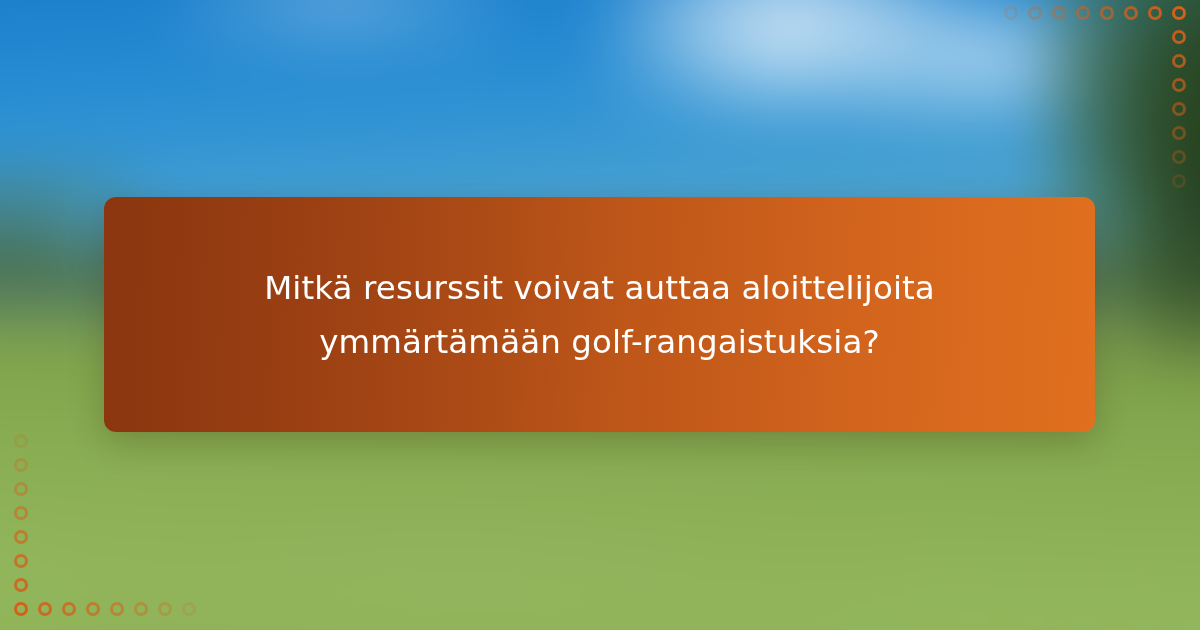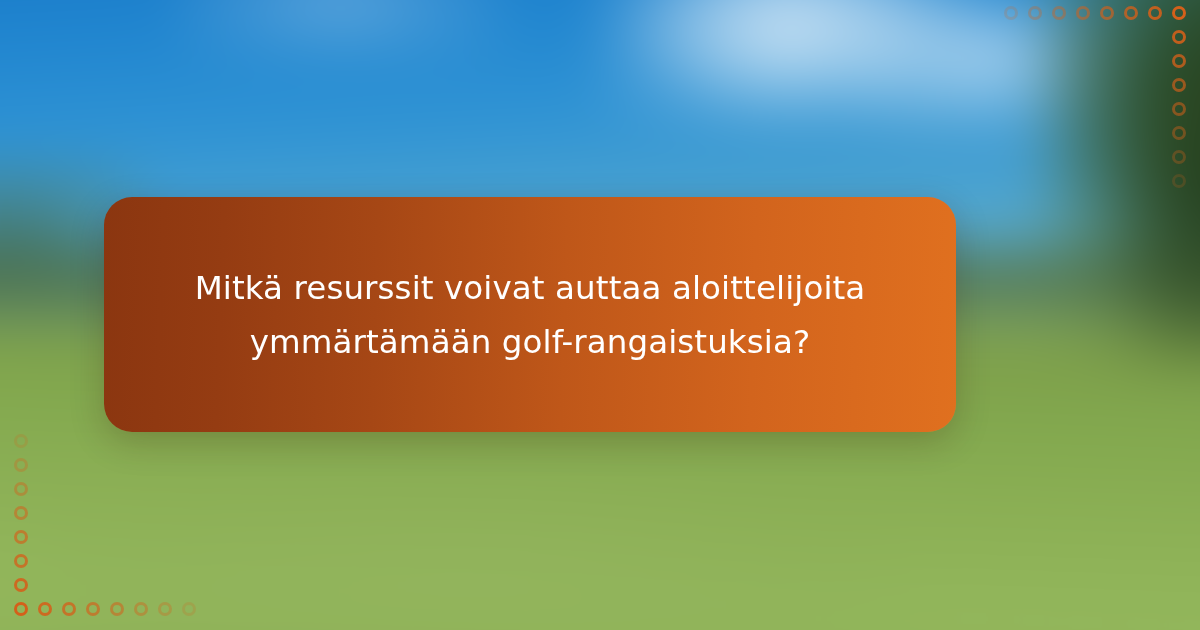--- a/index.html
+++ b/index.html
@@ -142,23 +142,23 @@
   }
 
   #dots-top-right { top: 0; right: 0; width: 210px; height: 210px; }
   #dots-bottom-left { bottom: 0; left: 0; width: 210px; height: 210px; }
 
   
   .headline-card {
     position: absolute;
     left: 104px;
     top: 197px;
-    width: 852px;
+    width: 991px;
     height: 235px;
-    border-radius: 28px;
+    border-radius: 12px;
     background: linear-gradient(92deg,
         #8b3610 0%,
         #953c12 14%,
         #a64715 32%,
         #bf5719 54%,
         #d2641d 76%,
         #e0701f 100%);
     box-shadow: 0 10px 34px rgba(50,20,5,0.22);
     display: flex;
     align-items: center;

